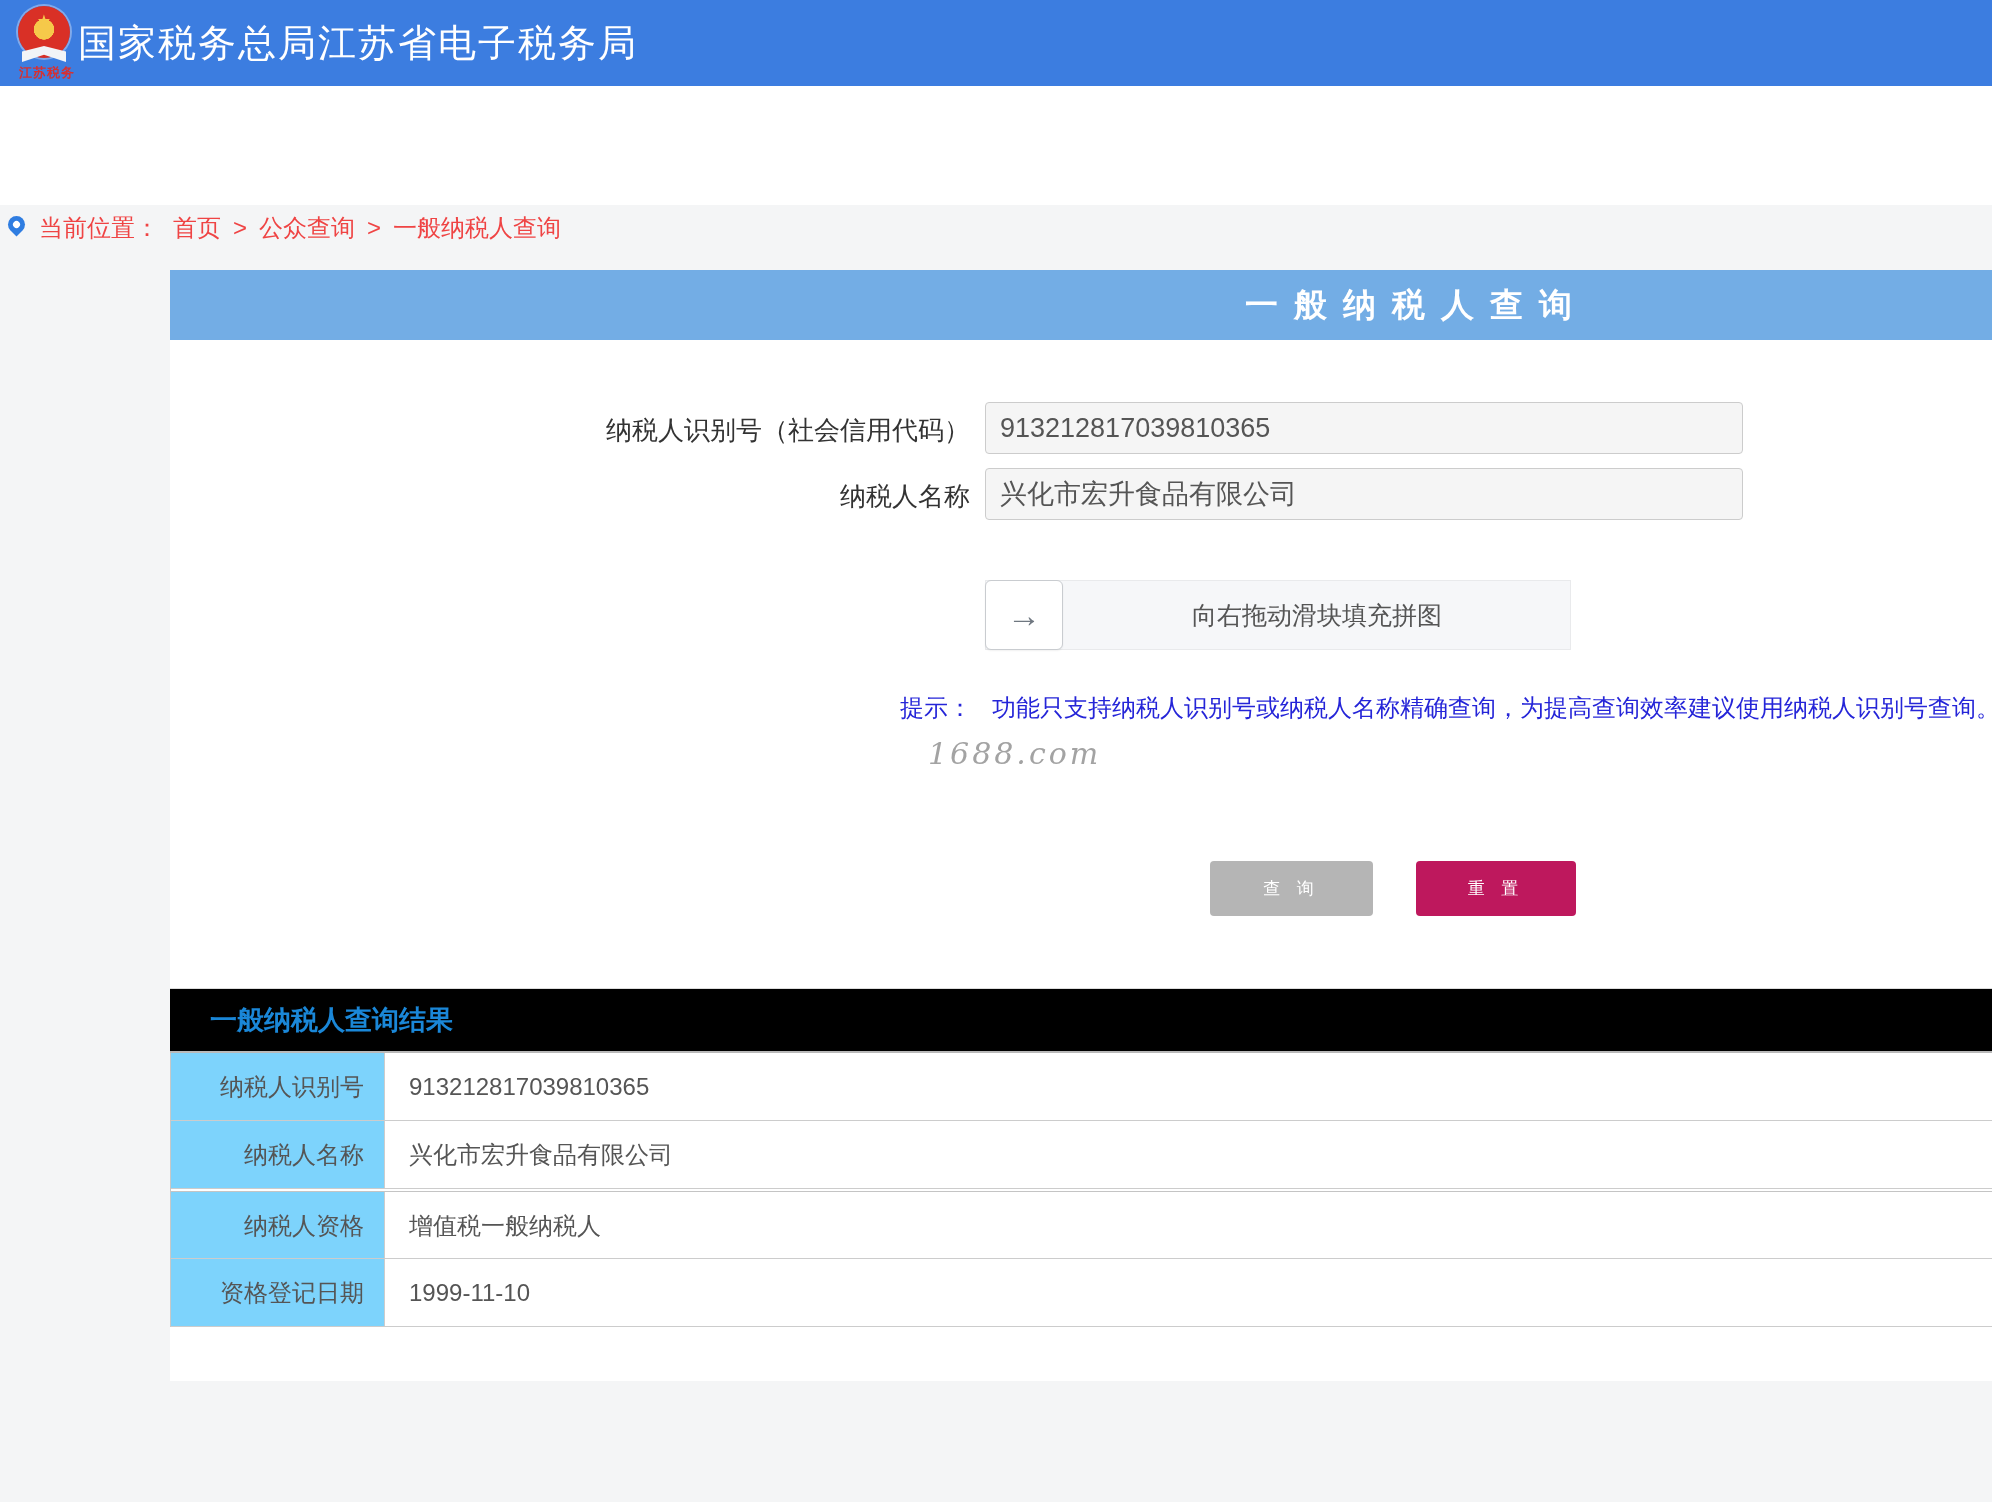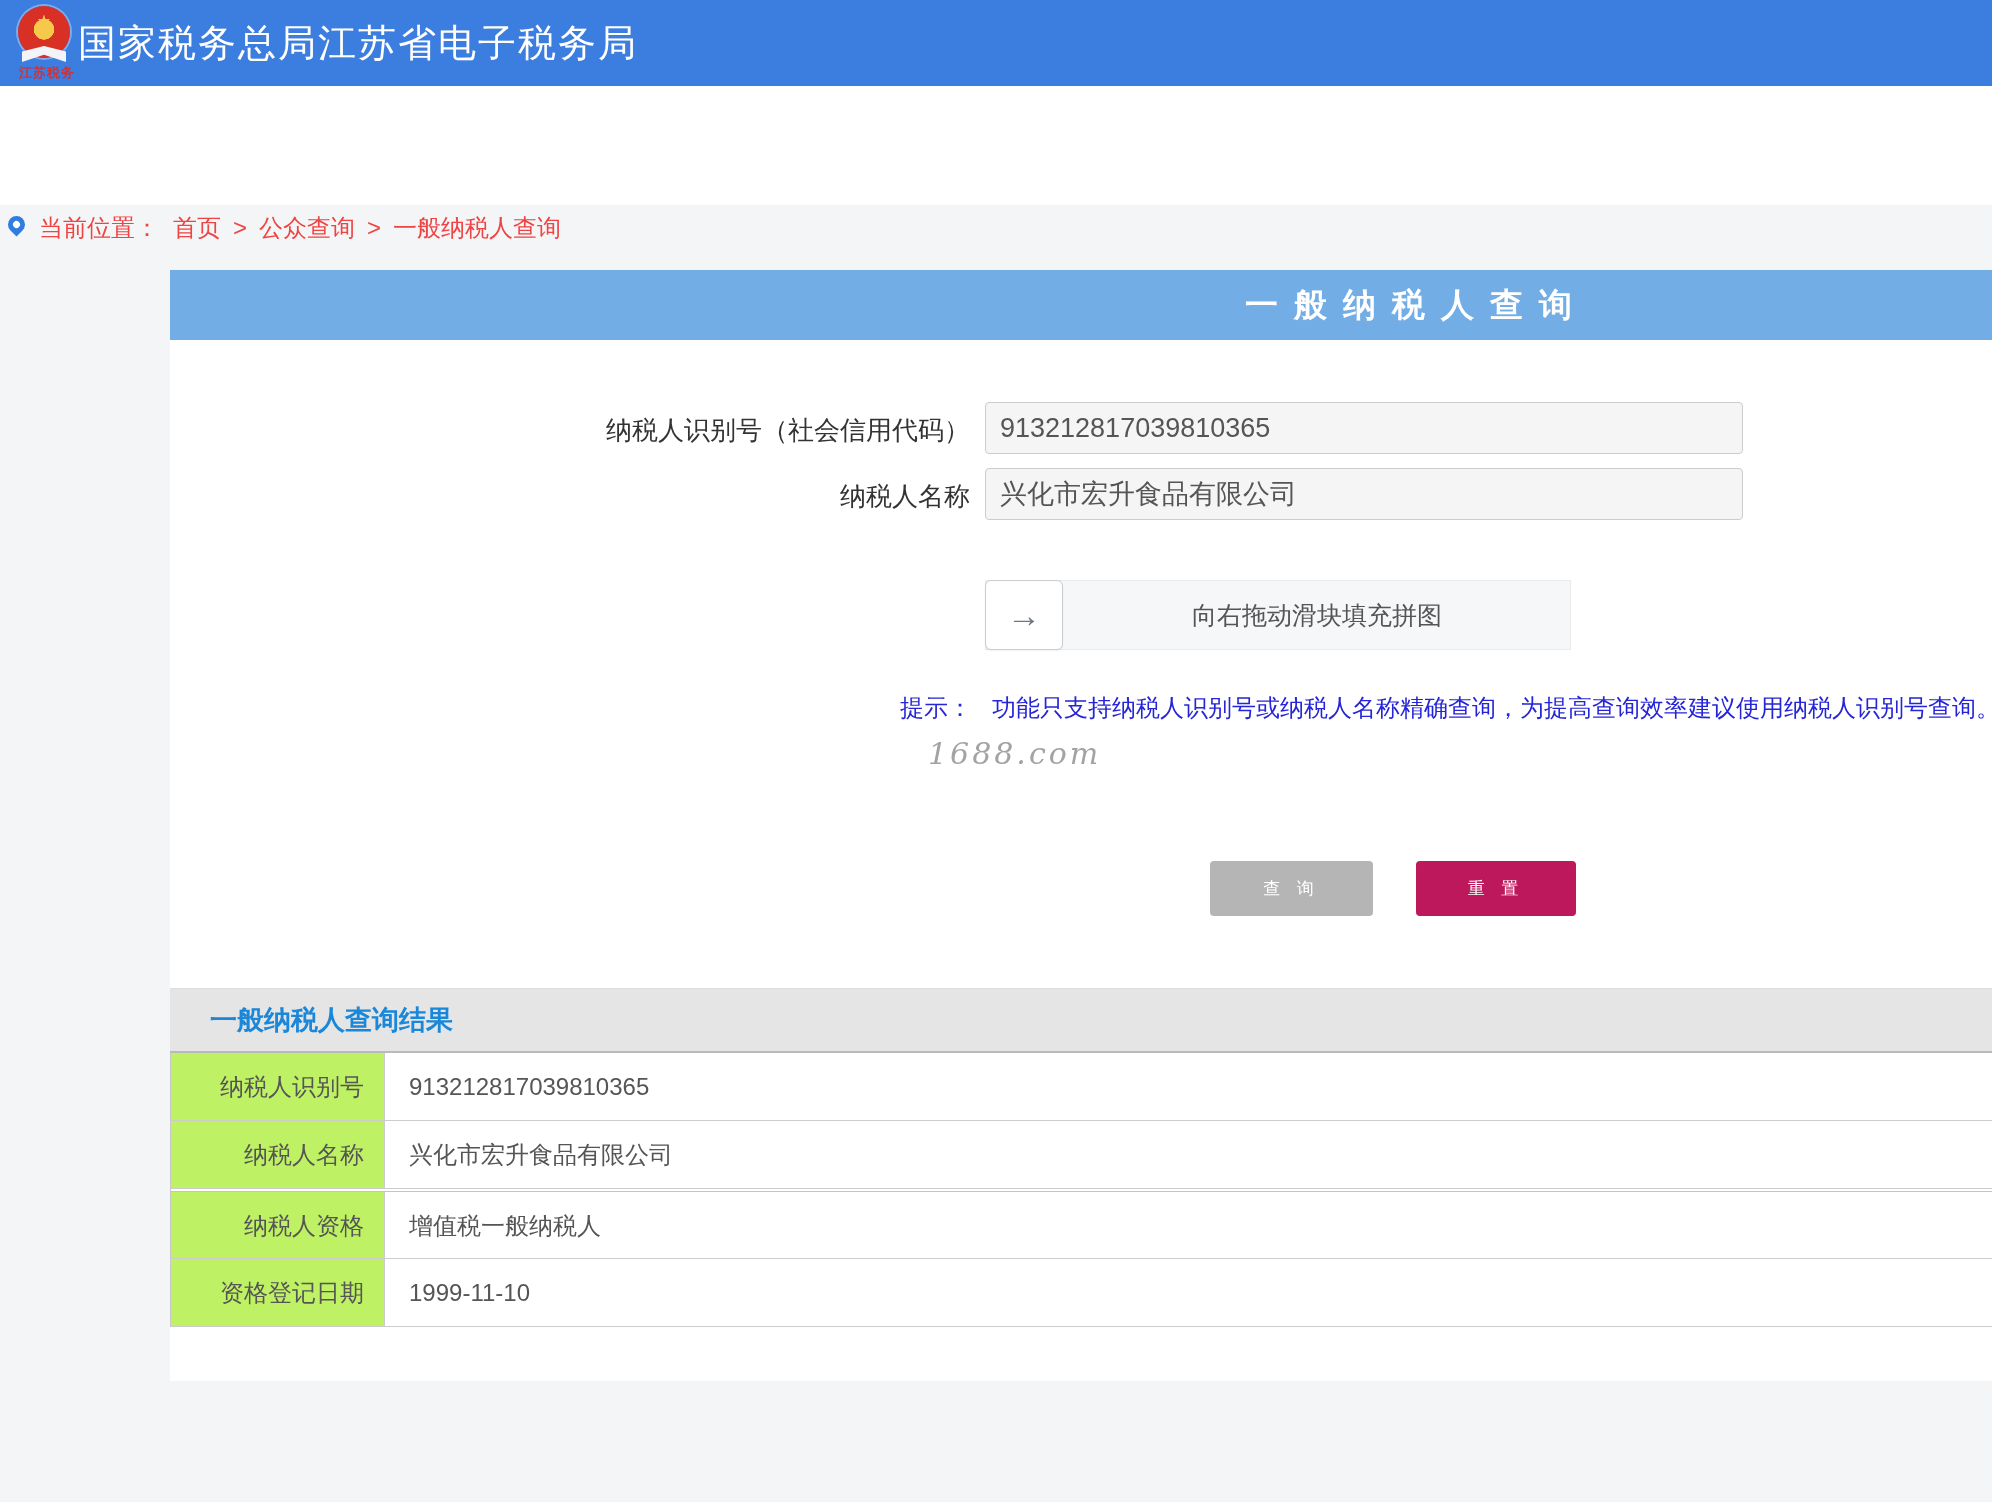--- a/index.html
+++ b/index.html
@@ -82,29 +82,29 @@
     position:absolute;top:521px;height:55px;border:none;border-radius:4px;color:#ffffff;
     font-family:"Liberation Sans","DejaVu Sans",sans-serif;
     font-size:17px;letter-spacing:6px;cursor:pointer;
   }
   .btn-query{left:1040px;width:163px;background:#b5b5b5;}
   .btn-reset{left:1246px;width:160px;background:#be185d;}
 
   
   .results-band{
     position:absolute;left:0;top:648px;width:1822px;height:65px;box-sizing:border-box;
-    background:#e5e5e5;border-top:1px solid #dcdcdc;border-bottom:2px solid #b9b9b9;
+    background:#000000;border-top:1px solid #dcdcdc;border-bottom:2px solid #b9b9b9;
   }
   .results-title{position:absolute;left:40px;top:0;height:63px;line-height:63px;font-size:27px;font-weight:bold;color:#1a87d8;}
 
   .results-table{position:absolute;left:0;top:713px;width:1822px;border-left:1px solid #c8c8c8;box-sizing:border-box;}
   .t-row{display:flex;height:68px;border-bottom:1px solid #cccccc;box-sizing:border-box;background:#ffffff;}
   .t-row.sep-top{margin-top:2px;border-top:1px solid #c4c4c4;}
   .t-label{
-    flex:0 0 214px;box-sizing:border-box;background:#bef264;border-right:1px solid #cccccc;
+    flex:0 0 214px;box-sizing:border-box;background:#7dd3fc;border-right:1px solid #cccccc;
     text-align:right;padding-right:20px;font-size:24px;color:#555555;line-height:67px;
   }
   .t-value{flex:1;padding-left:24px;font-size:24px;color:#555555;line-height:67px;}
 </style>
 </head>
 <body>
 
 <div class="stage">
 
   <div class="header">

